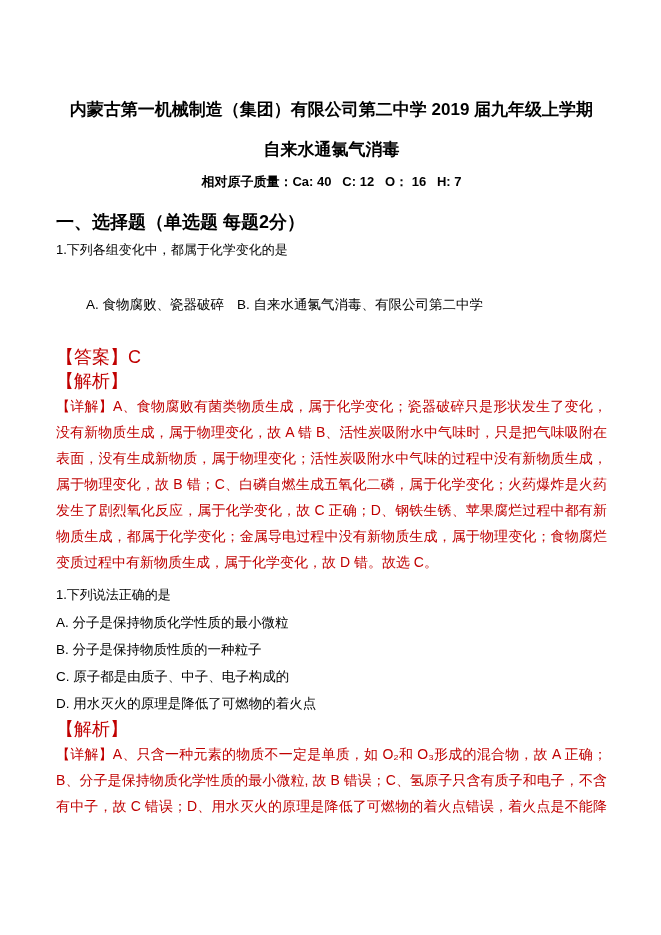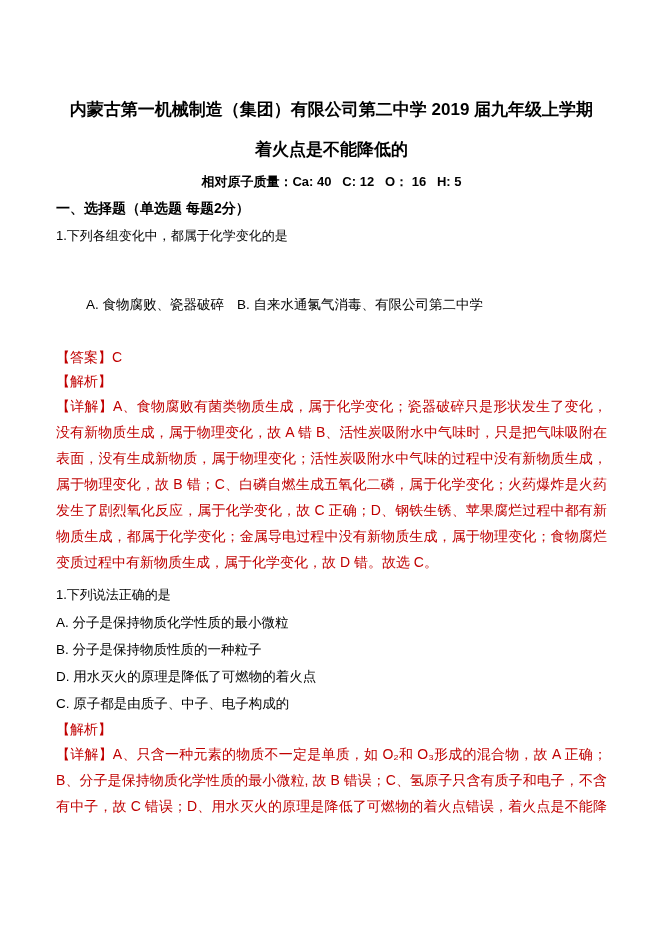--- a/index.html
+++ b/index.html
@@ -14,68 +14,68 @@
   .content{position:absolute;left:56px;top:90px;width:551px;}
   .title-line{
     font-weight:bold;font-size:17px;line-height:40px;
     text-align:center;white-space:pre-wrap;
   }
   .atomic{
     font-weight:bold;font-size:13px;line-height:24px;
     text-align:center;white-space:pre-wrap;
   }
   .section-heading{
-    font-weight:bold;font-size:14px;line-height:28px;margin-top:0;
+    font-weight:bold;font-size:18px;line-height:28px;margin-top:14px;
   }
   .q{margin-top:0;}
   .q ~ .q{margin-top:6px;}
   .stem{font-size:13px;line-height:28px;}
   .optrow{font-size:13.5px;line-height:27px;white-space:pre-wrap;}
-  .optrow .opt-left{display:inline-block;width:151px;margin-top:14px;}
+  .optrow .opt-left{display:inline-block;width:151px;}
   .red{color:#c00000;}
-  .red-line{font-size:14px;line-height:24px;}
+  .red-line{font-size:18px;line-height:24px;}
   .detail{
     font-size:14px;line-height:26px;
     text-align:justify;white-space:pre-wrap;
   }
   .pagenum{
     position:absolute;top:884px;left:594px;
     font-size:12px;line-height:14px;color:#000000;
     font-family:"Liberation Serif", serif;
   }
 </style>
 </head>
 <body>
 
 <div class="page">
   <div class="content">
 
     <div class="title-line">内蒙古第一机械制造（集团）有限公司第二中学 2019 届九年级上学期</div>
-    <div class="title-line">着火点是不能降低的</div>
+    <div class="title-line">自来水通氯气消毒</div>
 
-    <div class="atomic">相对原子质量：Ca: 40   C: 12   O： 16   H: 5</div>
+    <div class="atomic">相对原子质量：Ca: 40   C: 12   O： 16   H: 7</div>
 
     <div class="section-heading">一、选择题（单选题 每题2分）</div>
 
     <div class="q">
       <div class="stem">1.下列各组变化中，都属于化学变化的是</div>
       <div class="optrow">
         <span class="opt-left">A. 食物腐败、瓷器破碎</span><span>B. 自来水通氯气消毒、有限公司第二中学</span>
       </div>
       <div class="red red-line">【答案】C</div>
       <div class="red red-line">【解析】</div>
       <div class="red detail">【详解】A、食物腐败有菌类物质生成，属于化学变化；瓷器破碎只是形状发生了变化，没有新物质生成，属于物理变化，故 A 错 B、活性炭吸附水中气味时，只是把气味吸附在表面，没有生成新物质，属于物理变化；活性炭吸附水中气味的过程中没有新物质生成，属于物理变化，故 B 错；C、白磷自燃生成五氧化二磷，属于化学变化；火药爆炸是火药发生了剧烈氧化反应，属于化学变化，故 C 正确；D、钢铁生锈、苹果腐烂过程中都有新物质生成，都属于化学变化；金属导电过程中没有新物质生成，属于物理变化；食物腐烂变质过程中有新物质生成，属于化学变化，故 D 错。故选 C。</div>
     </div>
 
     <div class="q">
       <div class="stem">1.下列说法正确的是</div>
       <div class="optrow">A. 分子是保持物质化学性质的最小微粒</div>
       <div class="optrow">B. 分子是保持物质性质的一种粒子</div>
+      <div class="optrow">C. 原子都是由质子、中子、电子构成的</div>
       <div class="optrow">D. 用水灭火的原理是降低了可燃物的着火点</div>
-      <div class="optrow">C. 原子都是由质子、中子、电子构成的</div>
       <div class="red red-line">【解析】</div>
       <div class="red detail">【详解】A、只含一种元素的物质不一定是单质，如 O₂和 O₃形成的混合物，故 A 正确；B、分子是保持物质化学性质的最小微粒, 故 B 错误；C、氢原子只含有质子和电子，不含有中子，故 C 错误；D、用水灭火的原理是降低了可燃物的着火点错误，着火点是不能降低的，故 D 错误。故选 A。</div>
     </div>
 
   </div>
 
   <div class="pagenum">1</div>
 </div>
 
 </body></html>

